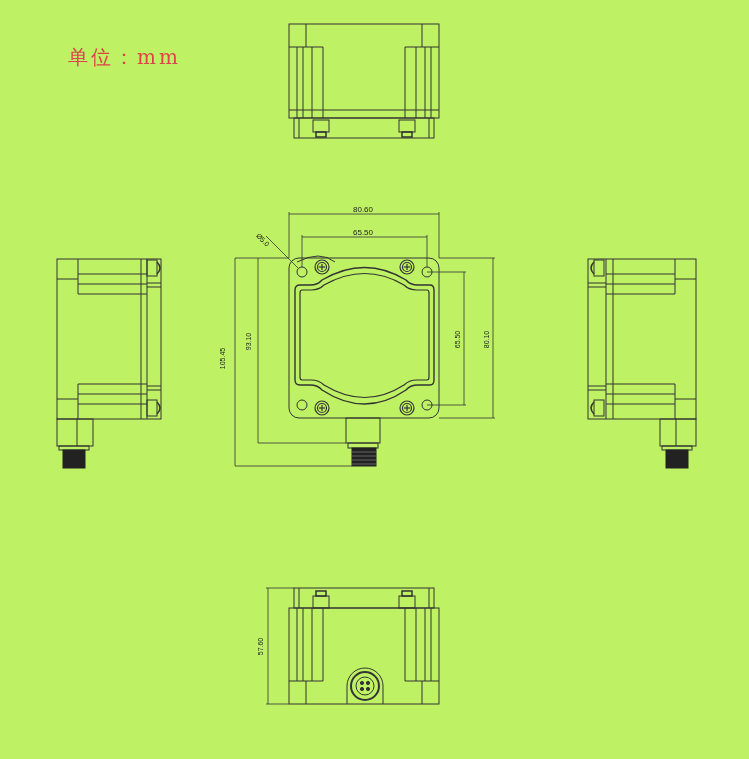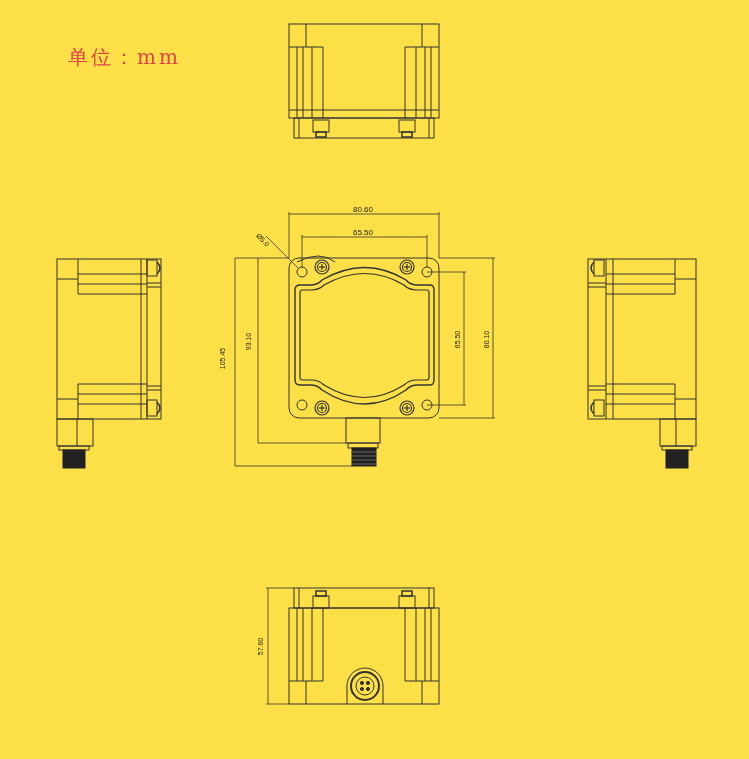--- a/index.html
+++ b/index.html
@@ -1,16 +1,16 @@
 <!DOCTYPE html>
 <html><head>
 <meta charset="utf-8">
 <style>
   html, body { margin: 0; padding: 0; background: #ffffff; }
-  #canvas { position: relative; width: 749px; height: 759px; overflow: hidden; background: #fde047; }
+  #canvas { position: relative; width: 749px; height: 759px; overflow: hidden; background: #bef264; }
   .unit-label { position: absolute; left: 68px; top: 44px; color: #e0424a; font-family: "DejaVu Serif", serif; font-size: 20px; letter-spacing: 3px; }
   svg { position: absolute; left: 0; top: 0; }
 </style>
 </head>
 <body>
 
 <div id="canvas">
   <div class="unit-label">单位：mm</div>
 
   <svg width="749" height="759" viewBox="0 0 749 759" fill="none" stroke="#333" stroke-width="1">

